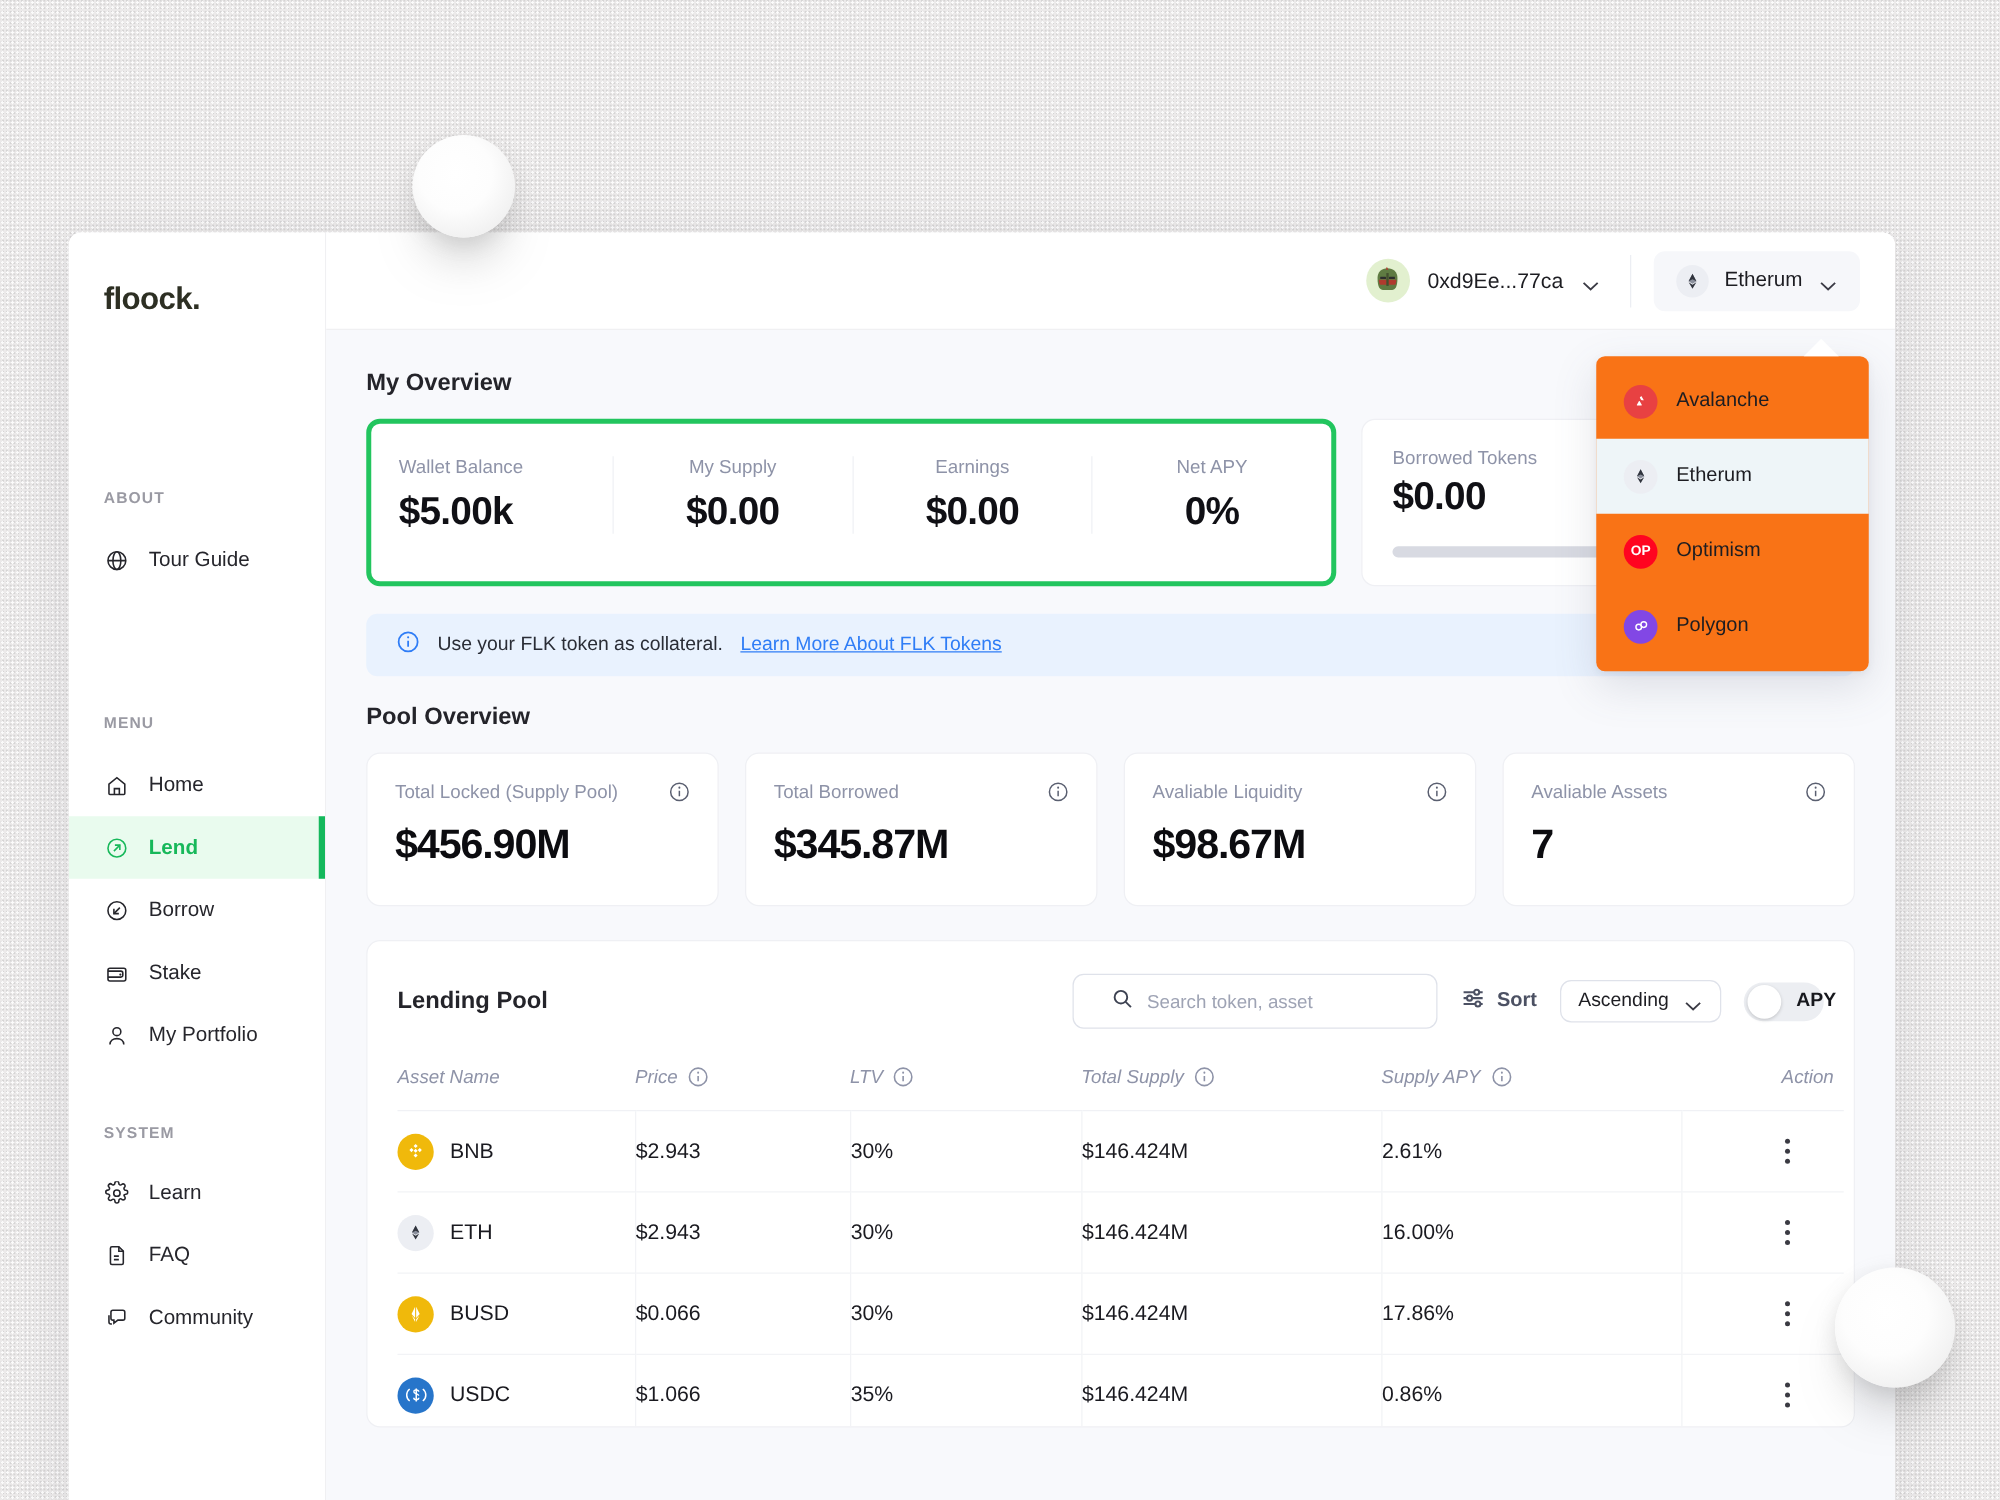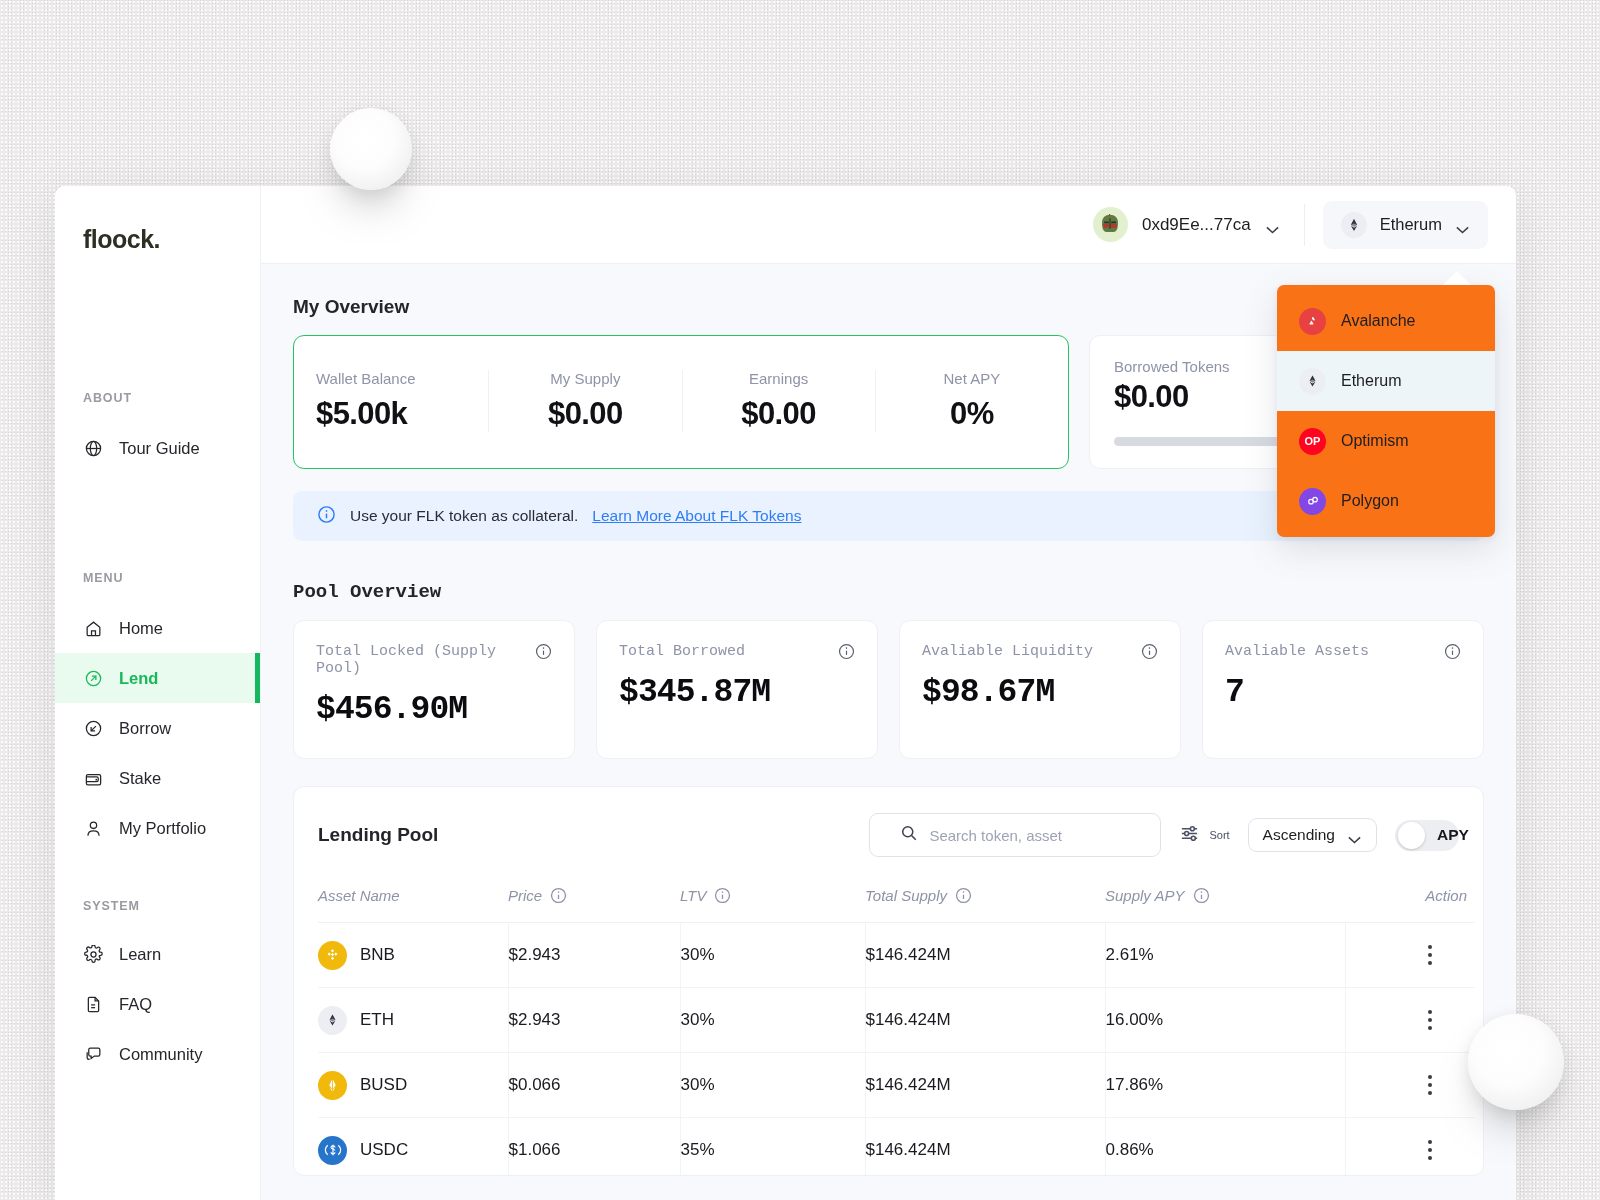--- a/index.html
+++ b/index.html
@@ -139,22 +139,22 @@
     padding: 32px 32px 0 32px;
     overflow: hidden;
     position: relative;
   }
   .section-title { font-size: 19px; font-weight: 600; color: #24242a; margin-bottom: 17px; }
 
   
   #overview-row { display: flex; gap: 20px; align-items: stretch; }
   #overview-card {
     flex: 1 1 auto; width: 788px;
-    background: #fff; border: 1px solid #22c55e; border-radius: 11px;
-    display: flex; align-items: center;
+    background: #fff; border: 4px solid #22c55e; border-radius: 11px;
+    display: flex; align-items: flex-start;
     padding: 26px 0 28px 0;
   }
   .ov-cell {
     flex: 1; padding: 0 20px;
     border-right: 1px solid #eff1f5;
     display:flex; flex-direction:column; align-items:center; justify-content:center;
   }
   .ov-cell:last-child { border-right: none; }
   .ov-cell .lbl { font-size: 15px; color: #8e93a8; margin-bottom: 9px; }
   .ov-cell .val { font-size: 31px; font-weight: 700; color: #101015; letter-spacing: -.6px; }
@@ -176,21 +176,21 @@
     background: #e9f2fe;
     border-radius: 9px;
     height: 50px;
     display:flex; align-items:center; gap: 14px;
     padding: 0 24px;
   }
   #banner .txt { font-size: 15.5px; color: #2a2d36; }
   #banner a { font-size: 15.5px; color: #2f7df6; text-decoration: underline; cursor:pointer; }
 
   
-  #pool-section { margin-top: 40px; font-family: Liberation Mono, monospace; }
+  #pool-section { margin-top: 22px; }
   #pool-row { display:flex; gap: 21px; }
   .pool-card {
     flex: 1;
     background: #fff; border: 1px solid #eff0f4; border-radius: 11px;
     padding: 22px 22px 30px 22px;
     min-width: 0;
   }
   .pool-head { display:flex; align-items:flex-start; justify-content:space-between; gap: 8px; }
   .pool-card .lbl { font-size: 15px; color: #8e93a8; }
   .pool-card .val { font-size: 33px; font-weight: 700; color: #0c0c10; letter-spacing:-.9px; margin-top: 14px; }
@@ -214,21 +214,21 @@
     display:flex; align-items:center; gap: 11px;
     padding: 0 30px;
     background:#fff;
   }
   #search-input {
     border:none; outline:none; font-size: 15px; color:#23232a;
     font-family: inherit; width: 100%; background: transparent;
   }
   #search-input::placeholder { color: #9ea3b4; }
   #sort-group { display:flex; align-items:center; gap: 9px; cursor:pointer; }
-  #sort-label { font-size: 11px; font-weight: 400; color: #4c5163; }
+  #sort-label { font-size: 16px; font-weight: 700; color: #4c5163; }
   #sort-select {
     height: 28px; min-width: 124px;
     border: 1px solid #dfe2ea; border-radius: 9px;
     display:flex; align-items:center; justify-content:center; gap: 12px;
     padding: 16px 14px; cursor:pointer;
     font-size: 15.5px; color:#1d1d22;
   }
   #apy-toggle {
     width: 64px; height: 31px; border-radius: 16px;
     background: #eceef2;

